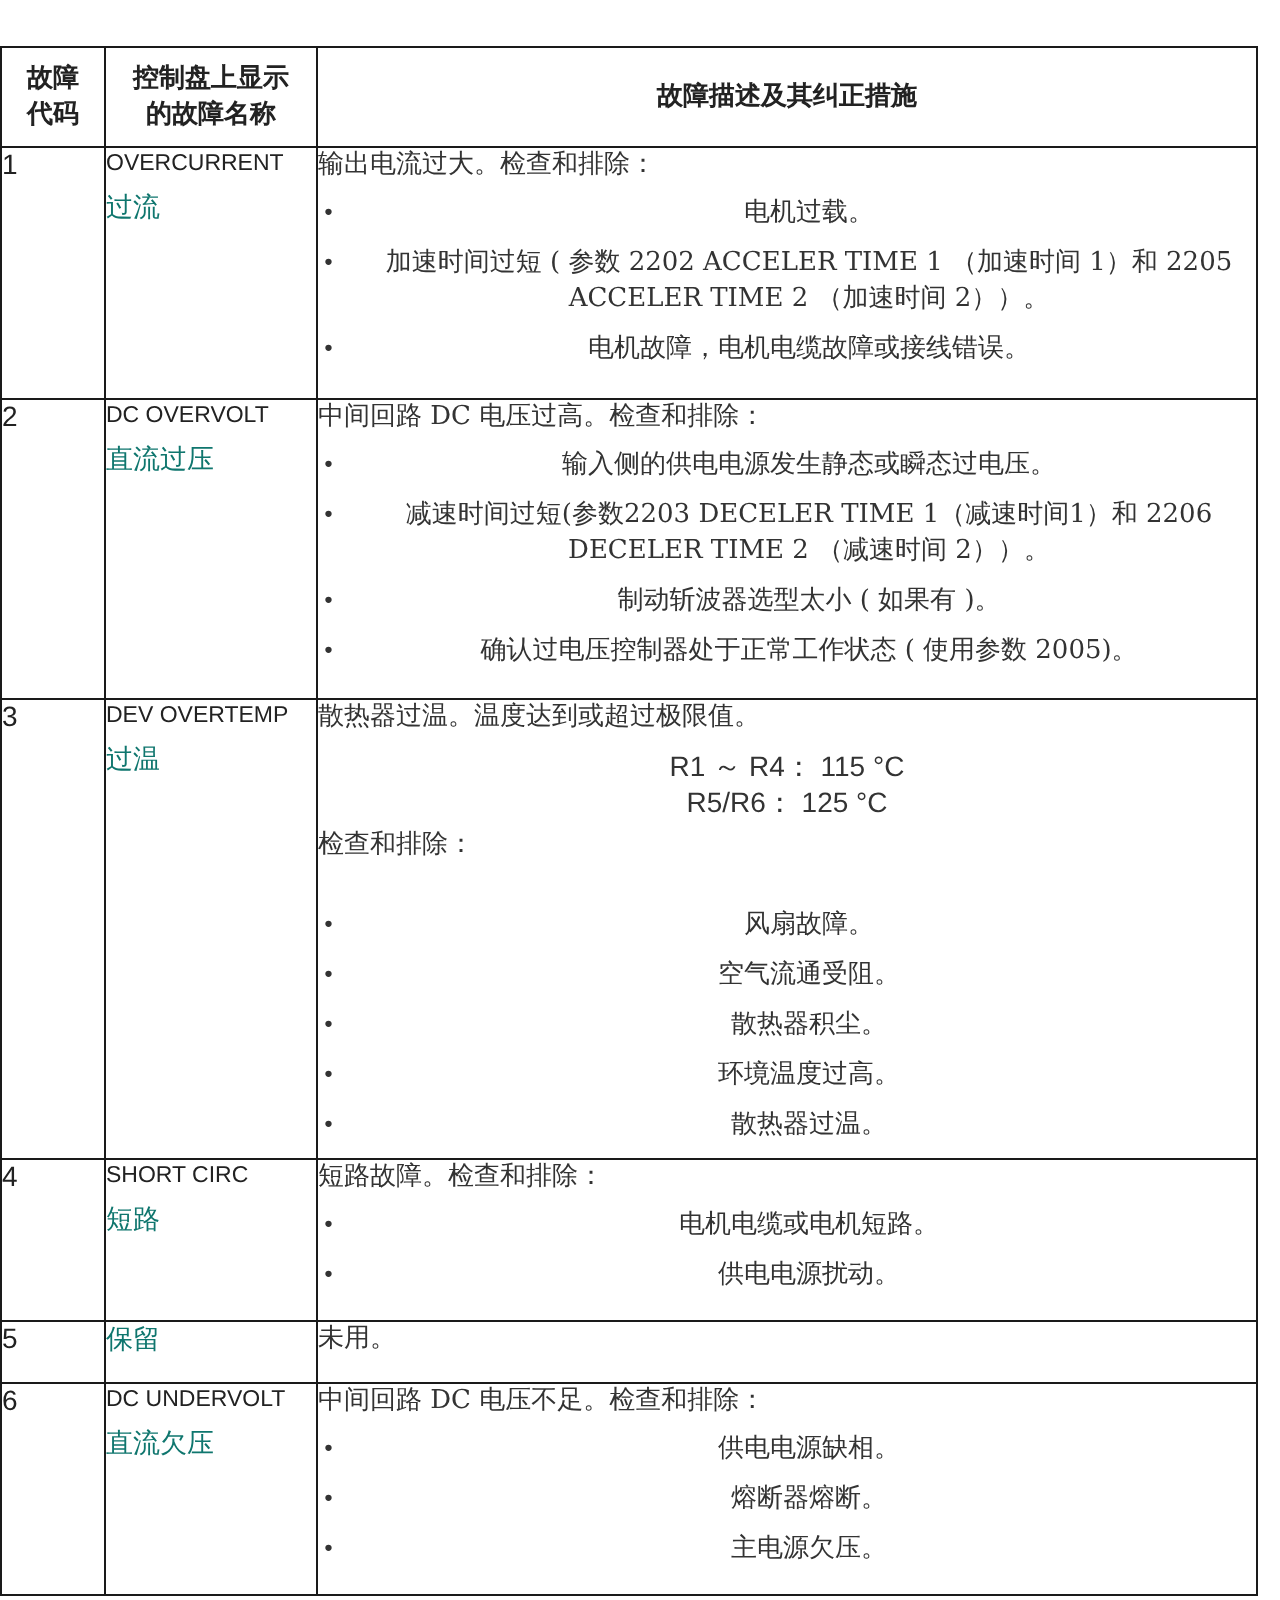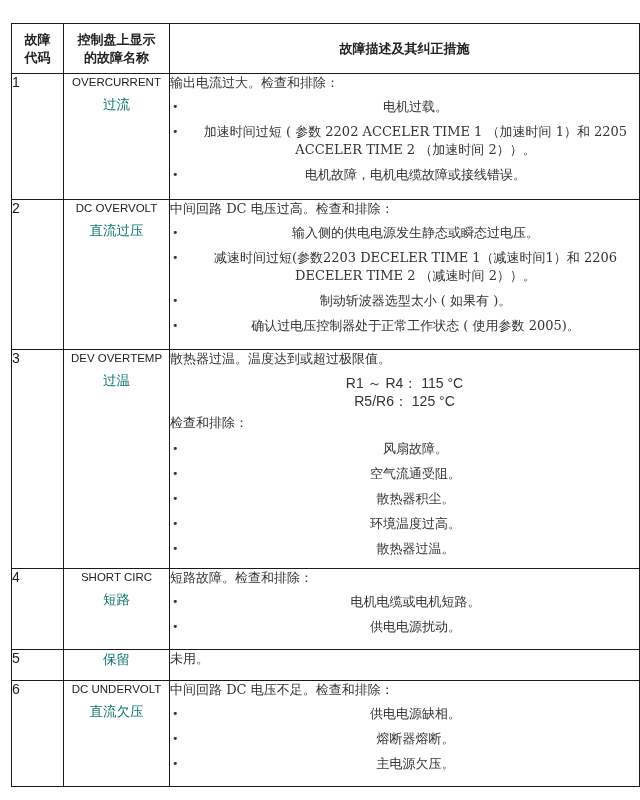--- a/index.html
+++ b/index.html
@@ -1,34 +1,34 @@
 <!DOCTYPE html>
 <html><head>
   <meta charset="utf-8">
   <style>
     html, body { margin: 0; padding: 0; background: #ffffff; }
     body { width: 640px; height: 800px; position: relative; overflow: hidden;
            font-family: "DejaVu Serif", "Liberation Serif", serif; color: #222; }
     table.faults {
-      position: absolute; left: 11px; top: 23px; width: 628px;
+      position: absolute; left: 0; top: 23px; width: 628px;
       border-collapse: collapse; table-layout: fixed;
     }
     table.faults td, table.faults th {
       border: 1.6px solid #1a1a1a; vertical-align: top; padding: 0;
     }
     col.c1 { width: 52px; } col.c2 { width: 106px; } col.c3 { width: 470px; }
     th { font-family: "DejaVu Sans", "Liberation Sans", sans-serif; font-weight: bold;
          font-size: 13px; line-height: 18px; color: #222; height: 49px; vertical-align: middle !important; text-align: center; }
     th .hl { display: block; }
     .code { font-family: "Liberation Sans", sans-serif; font-size: 14px; padding: 4px 0 0 6px; }
-    .name { padding: 6px 0 0 6px; text-align: center; }
+    .name { padding: 6px 0 0 6px; }
     .name .en { font-family: "Liberation Sans", sans-serif; font-size: 11.5px; display: block; line-height: 16px; }
     .name .zh { font-size: 13.5px; display: block; line-height: 28px; color: #0f766e; }
     .desc { padding: 4px 6px 2px 6px; font-size: 13px; line-height: 18px; color: #333; }
-    .desc .line { display: block; margin-bottom: 8px; }
+    .desc .line { display: block; margin-bottom: 22px; }
     .desc .line.tight { margin-bottom: 0; }
     .desc .line.lead { margin-bottom: 6px; }
     .mixed { font-family: "Liberation Sans", sans-serif; font-size: 14px; text-align: center; }
     .bullet-item { display: flex; margin-bottom: 7px; }
     .bullet-item .dot { width: 20px; flex: 0 0 20px; text-align: left; padding-left: 2px; font-family: "DejaVu Sans", sans-serif; font-size: 11px; }
     .bullet-item .txt { flex: 1; text-align: center; }
     .row-1 { height: 126px; } .row-2 { height: 150px; } .row-3 { height: 219px; }
     .row-4 { height: 81px; } .row-5 { height: 31px; } .row-6 { height: 106px; }
     .watermark { position: absolute; right: 6px; top: 786px; font-size: 10px; color: #c8c8c8;
                  font-family: "DejaVu Sans", sans-serif; letter-spacing: 1px; }

